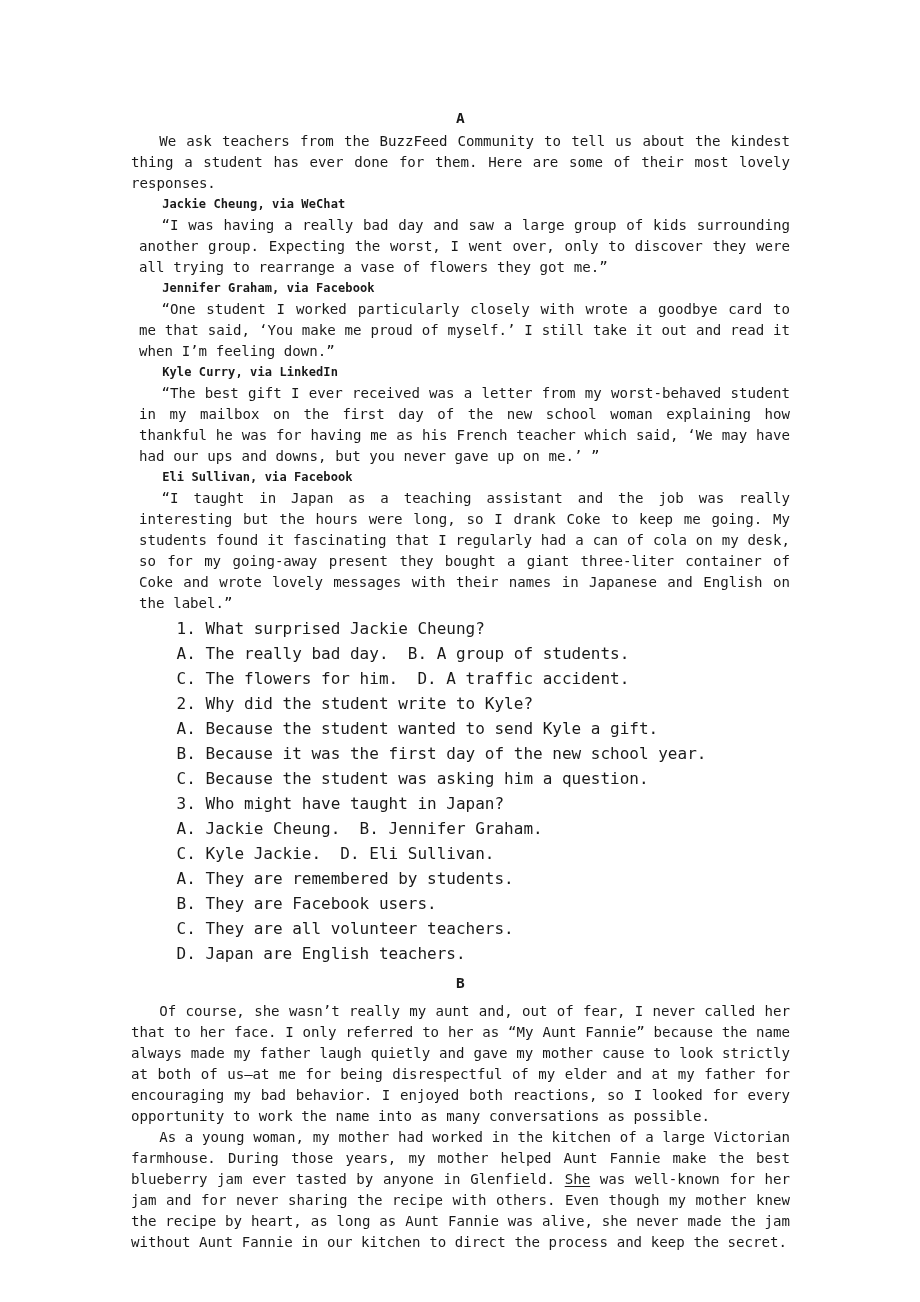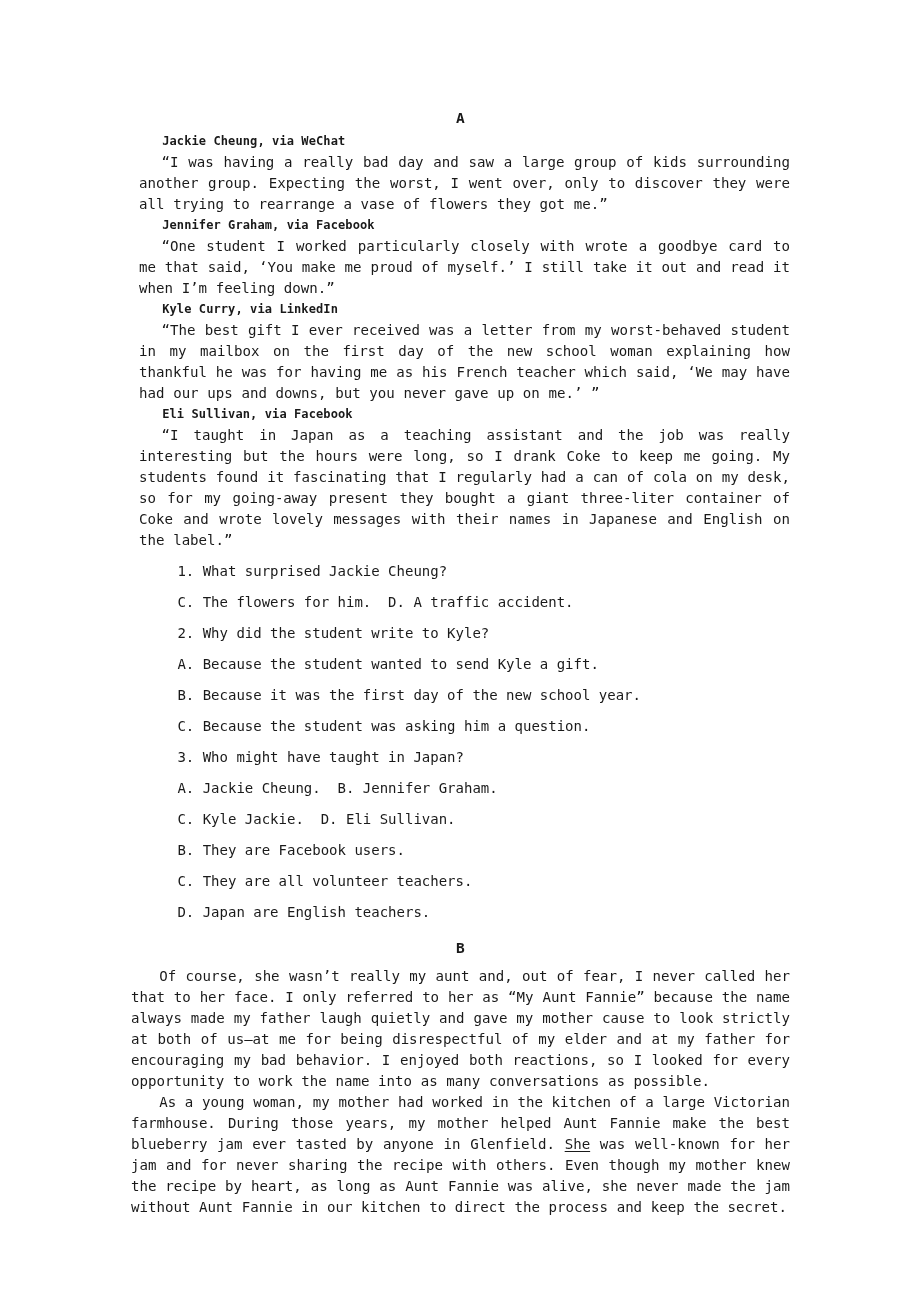--- a/index.html
+++ b/index.html
@@ -48,69 +48,72 @@
   }
   .byline {
     font-size: 12px;
     line-height: 21px;
     margin: 0;
     font-weight: bold;
     text-indent: 2.6em;
     letter-spacing: 0.1px;
   }
   .qline {
-    font-size: 14px;
+    font-size: 16px;
     line-height: 21px;
-    margin: 10px;
+    margin: 4px;
     text-indent: 2.6em;
     white-space: pre;
   }
   .spacer-bb {
     height: 5px;
   }
   u.ul {
     text-underline-offset: 2px;
   }
 </style>
 </head>
 <body>
 
 <div class="page">
 
   <div>
 
     <div class="section-letter">A</div>
 
+    <p class="para indent">We ask teachers from the BuzzFeed Community to tell us about the kindest thing a student has ever done for them. Here are some of their most lovely responses.</p>
 
     <p class="byline">Jackie Cheung, via WeChat</p>
     <p class="para indent-quote">“I was having a really bad day and saw a large group of kids surrounding another group. Expecting the worst, I went over, only to discover they were all trying to rearrange a vase of flowers they got me.”</p>
 
     <p class="byline">Jennifer Graham, via Facebook</p>
     <p class="para indent-quote">“One student I worked particularly closely with wrote a goodbye card to me that said, ‘You make me proud of myself.’ I still take it out and read it when I’m feeling down.”</p>
 
     <p class="byline">Kyle Curry, via LinkedIn</p>
     <p class="para indent-quote">“The best gift I ever received was a letter from my worst-behaved student in my mailbox on the first day of the new school woman explaining how thankful he was for having me as his French teacher which said, ‘We may have had our ups and downs, but you never gave up on me.’ ”</p>
 
     <p class="byline">Eli Sullivan, via Facebook</p>
     <p class="para indent-quote">“I taught in Japan as a teaching assistant and the job was really interesting but the hours were long, so I drank Coke to keep me going. My students found it fascinating that I regularly had a can of cola on my desk, so for my going-away present they bought a giant three-liter container of Coke and wrote lovely messages with their names in Japanese and English on the label.”</p>
 
     <div>
 
       <p class="qline">1. What surprised Jackie Cheung?</p>
+      <p class="qline">A. The really bad day.  B. A group of students.</p>
       <p class="qline">C. The flowers for him.  D. A traffic accident.</p>
 
       <p class="qline">2. Why did the student write to Kyle?</p>
       <p class="qline">A. Because the student wanted to send Kyle a gift.</p>
       <p class="qline">B. Because it was the first day of the new school year.</p>
       <p class="qline">C. Because the student was asking him a question.</p>
 
       <p class="qline">3. Who might have taught in Japan?</p>
       <p class="qline">A. Jackie Cheung.  B. Jennifer Graham.</p>
       <p class="qline">C. Kyle Jackie.  D. Eli Sullivan.</p>
 
+      <p class="qline">A. They are remembered by students.</p>
       <p class="qline">B. They are Facebook users.</p>
       <p class="qline">C. They are all volunteer teachers.</p>
       <p class="qline">D. Japan are English teachers.</p>
 
     </div>
   </div>
 
   <div>
 
     <div class="spacer-bb"></div>

